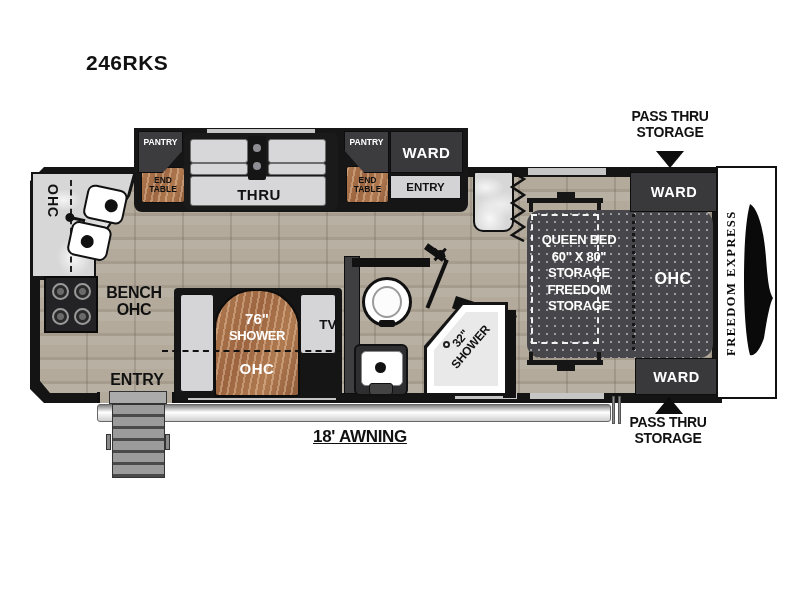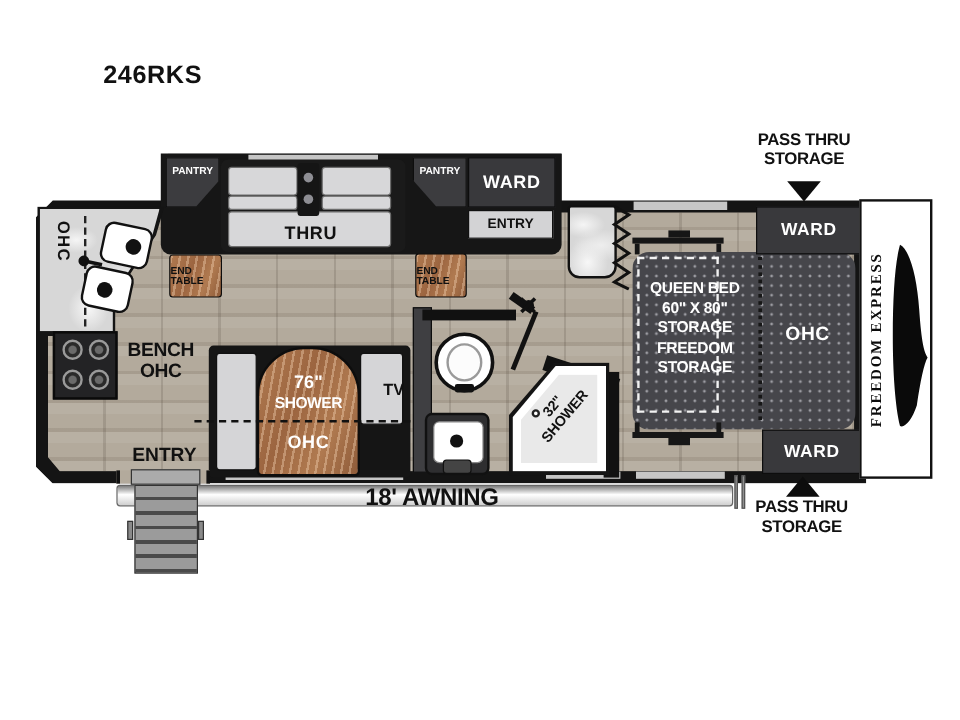--- a/index.html
+++ b/index.html
@@ -24,21 +24,21 @@
   
   .row-backdrop{left:134px;top:128px;width:334px;height:84px;background:#161616;border-radius:0 0 8px 8px;}
   .pantry{background:#3c3c3f;border:1.5px solid #0d0d0d;color:#fff;font-weight:bold;font-size:8.5px;
           display:flex;align-items:flex-start;justify-content:center;padding-top:5px;box-sizing:border-box;}
   .pantry-l{left:138px;top:131px;width:45px;height:42px;clip-path:polygon(0 0,100% 0,100% 45%,55% 100%,0 100%);}
   .pantry-r{left:344px;top:131px;width:45px;height:42px;clip-path:polygon(0 0,100% 0,100% 100%,45% 100%,0 45%);}
   .wood{background-color:#a9744e;
         background-image:repeating-linear-gradient(100deg,rgba(255,225,195,.35) 0 2px,rgba(0,0,0,0) 2px 7px),
                          linear-gradient(115deg,#b07a50 0%,#9c6540 40%,#b07a50 70%,#8f5c3a 100%);}
   .endtable{border:1.5px solid #0d0d0d;border-radius:3px;display:flex;align-items:center;justify-content:center;
-            font-weight:bold;font-size:8.5px;color:#111;text-align:left;line-height:1.05;box-sizing:border-box;margin-top:45px;}
+            font-weight:bold;font-size:8.5px;color:#111;text-align:center;line-height:1.05;box-sizing:border-box;}
   .endtable-l{left:141px;top:167px;width:44px;height:36px;}
   .endtable-r{left:346px;top:166px;width:43px;height:37px;}
   .sofa-body{left:184px;top:133px;width:154px;height:77px;background:#1a1a1a;border-radius:6px;}
   .cushion{position:absolute;background:#d7d7d9;border:1px solid #6c6c6c;border-radius:3px;}
   .console{position:absolute;left:64px;top:3px;width:18px;height:44px;background:#151515;border-radius:2px;}
   .cup{position:absolute;left:5px;width:8px;height:8px;border-radius:50%;background:#8e8e94;}
   .sofa-text{left:214px;top:187px;width:90px;font-size:15px;letter-spacing:.5px;}
   .ward-box{background:#39393c;border:1.5px solid #0d0d0d;display:flex;align-items:center;justify-content:center;
             color:#fff;font-weight:bold;box-sizing:border-box;}
   .ward-mid{left:390px;top:131px;width:73px;height:42px;font-size:15px;letter-spacing:.5px;}
@@ -122,21 +122,21 @@
   
   .front-comp{left:716px;top:166px;width:61px;height:233px;background:#fff;border:2px solid #111;box-sizing:border-box;}
   .brand{position:absolute;left:4px;top:8px;height:215px;width:18px;writing-mode:vertical-rl;transform:rotate(180deg);
          font-family:"Liberation Serif",serif;font-weight:bold;font-size:12.5px;letter-spacing:1.5px;color:#0a0a0a;
          display:flex;align-items:center;justify-content:center;}
 
   
   .awning{left:97px;top:404px;width:514px;height:18px;border:1px solid #666;border-radius:3px;box-sizing:border-box;
           background:linear-gradient(180deg,#7e7e7e 0%,#ffffff 45%,#cfcfcf 100%);}
   .awn-bracket{background:#8f8f8f;border:1px solid #555;box-sizing:border-box;}
-  .awning-lbl{left:300px;top:405px;width:120px;font-size:20px;letter-spacing:-.3px;}
+  .awning-lbl{left:300px;top:428px;width:120px;font-size:17px;letter-spacing:-.3px;text-decoration:underline;}
   .steps-platform{left:109px;top:391px;width:58px;height:13px;background:#ababab;border:1.5px solid #333;box-sizing:border-box;}
   .steps-stack{left:112px;top:404px;width:53px;height:74px;background:#9b9b9b;border:1.5px solid #333;box-sizing:border-box;
     background-image:repeating-linear-gradient(180deg,rgba(0,0,0,0) 0 9px,#4a4a4a 9px 12px);}
   .step-tab{position:absolute;width:5px;height:16px;background:#8a8a8a;border:1px solid #333;box-sizing:border-box;}
   .entry-gap{left:97px;top:392px;width:78px;height:11px;background:#b3aa9c;border-left:3px solid #111;border-right:3px solid #111;box-sizing:border-box;}
   .pass-lbl{width:140px;font-size:14px;line-height:15.5px;letter-spacing:-.3px;}
   .arrow-down{left:656px;top:151px;width:0;height:0;border-left:14px solid rgba(0,0,0,0);
               border-right:14px solid rgba(0,0,0,0);border-top:17px solid #0d0d0d;}
   .arrow-up{left:655px;top:397px;width:0;height:0;border-left:14px solid rgba(0,0,0,0);
             border-right:14px solid rgba(0,0,0,0);border-bottom:17px solid #0d0d0d;}

